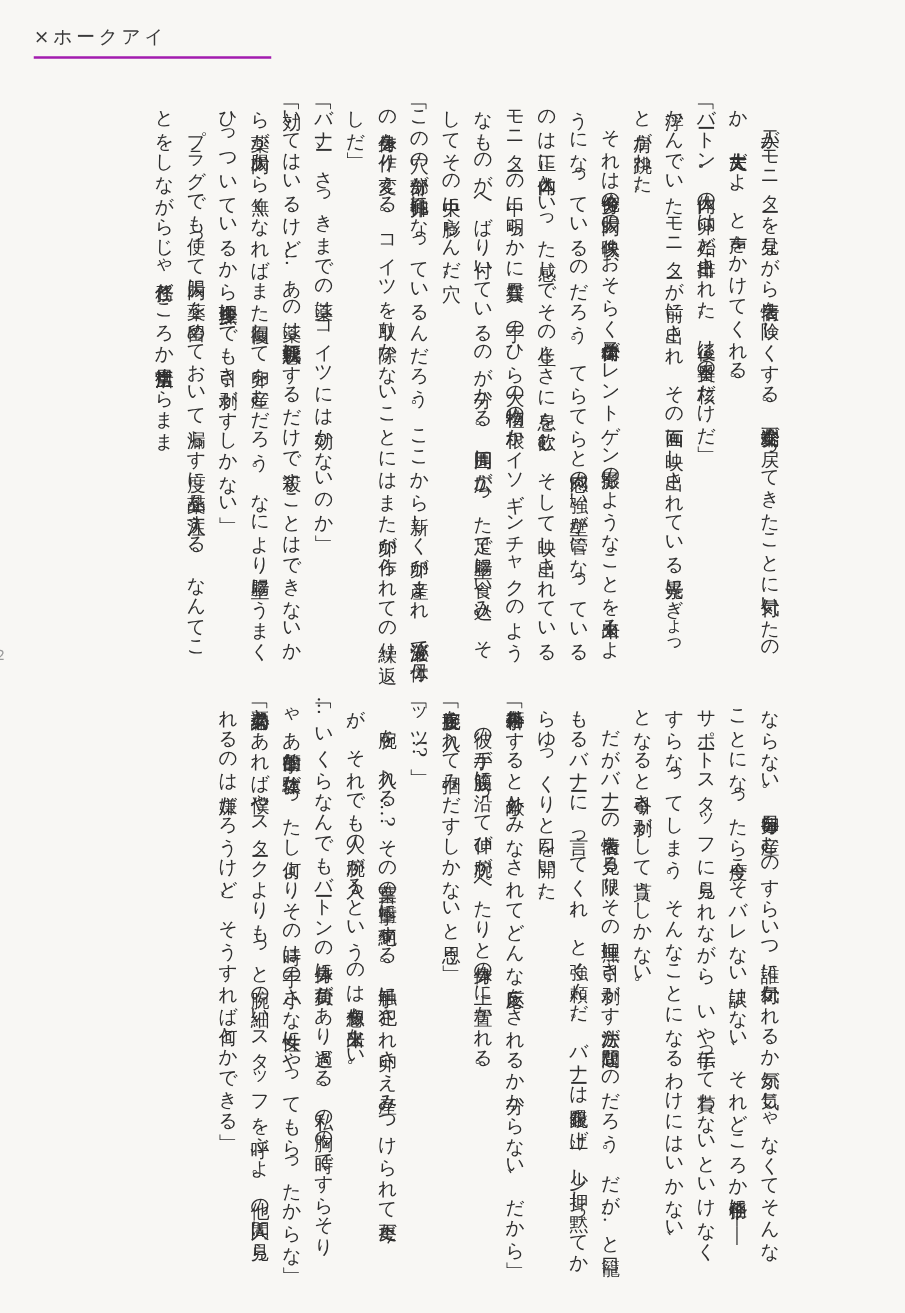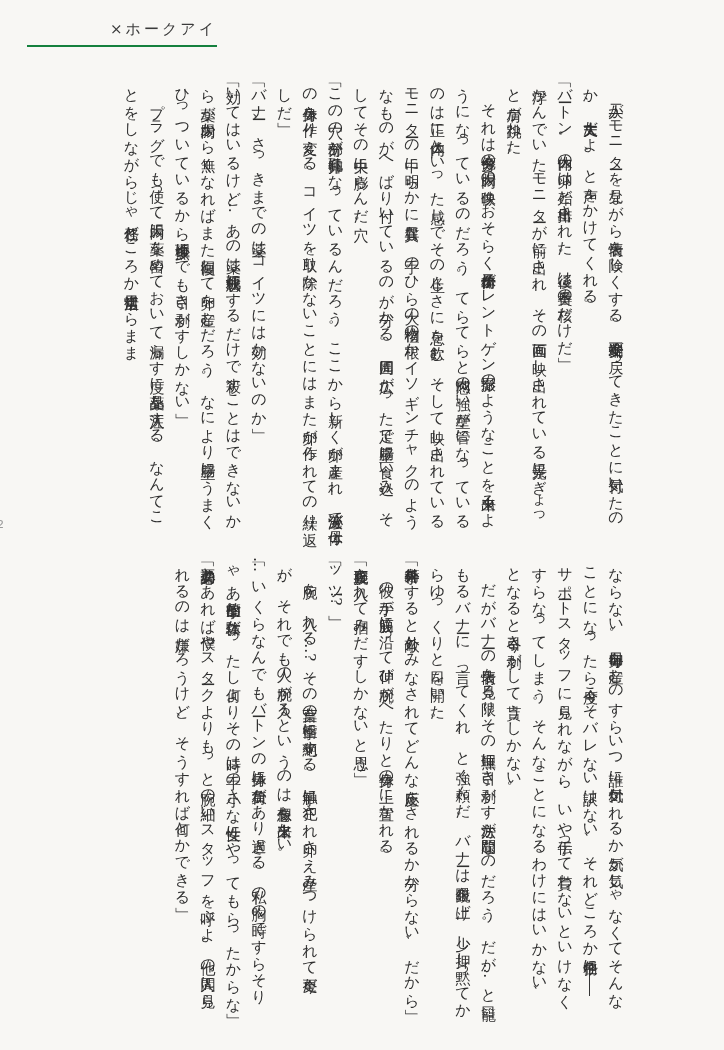--- a/index.html
+++ b/index.html
@@ -9,22 +9,21 @@
     font-family:"DejaVu Serif","Liberation Serif",serif;
     color:#333;
     overflow:hidden;
   }
   .page{position:relative;width:724px;height:1050px;}
   .header{
     position:absolute;top:20px;left:27px;
     width:190px;
     font-size:15px;letter-spacing:3px;color:#3a3a3a;
     padding-bottom:6px;
-    border-bottom:2px solid #15803d;
-    text-align:right;
+    border-bottom:2px solid #a21caf;
   }
   .vband{
     position:absolute;right:96px;
     writing-mode:vertical-rl;
     -webkit-writing-mode:vertical-rl;
     height:455px;
     font-size:15px;
     line-height:25.5px;
     color:#2f2f2f;
     text-align:left;

